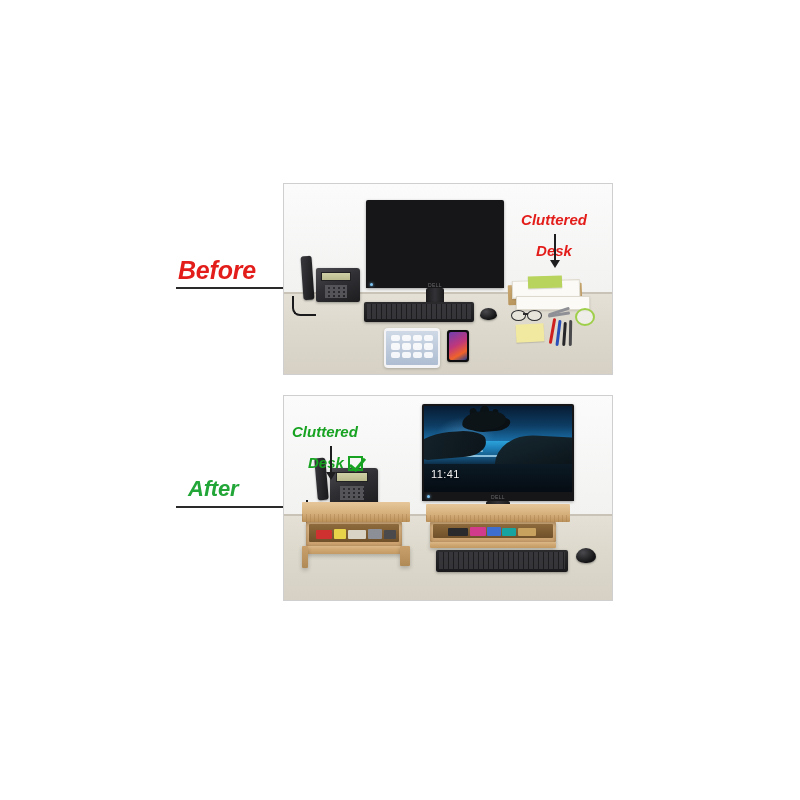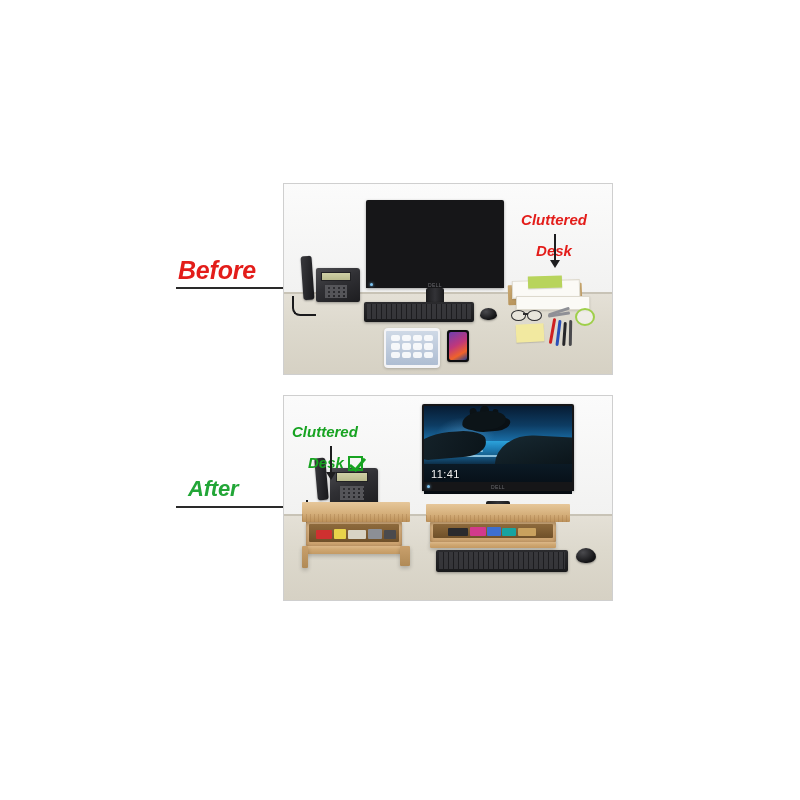--- a/index.html
+++ b/index.html
@@ -558,21 +558,21 @@
   <div class="section-label label-after">After</div>
   <div class="label-rule rule-after"></div>
 
   <div class="panel panel-after">
 
     <div class="wall" style="height:118px;"></div>
     <div class="desk-edge" style="top:118px;"></div>
     <div class="desk" style="top:120px;"></div>
 
     <div class="monitor" style="left:138px; top:8px; width:152px; height:100px;">
-      <div class="mon-bezel" style="height:87px;">
+      <div class="mon-bezel" style="height:97px;">
         <div class="mon-screen" style="height:88px;">
           <div class="wp-glow"></div>
           <div class="wp-rock-spike wp-s1"></div>
           <div class="wp-rock-spike wp-s2"></div>
           <div class="wp-rock-spike wp-s3"></div>
           <div class="wp-rock-main"></div>
           <div class="wp-water"></div>
           <div class="wp-foam" style="left:4%; top:50%; width:36%;"></div>
           <div class="wp-foam" style="left:18%; top:56%; width:50%;"></div>
           <div class="wp-shelf-l"></div>

